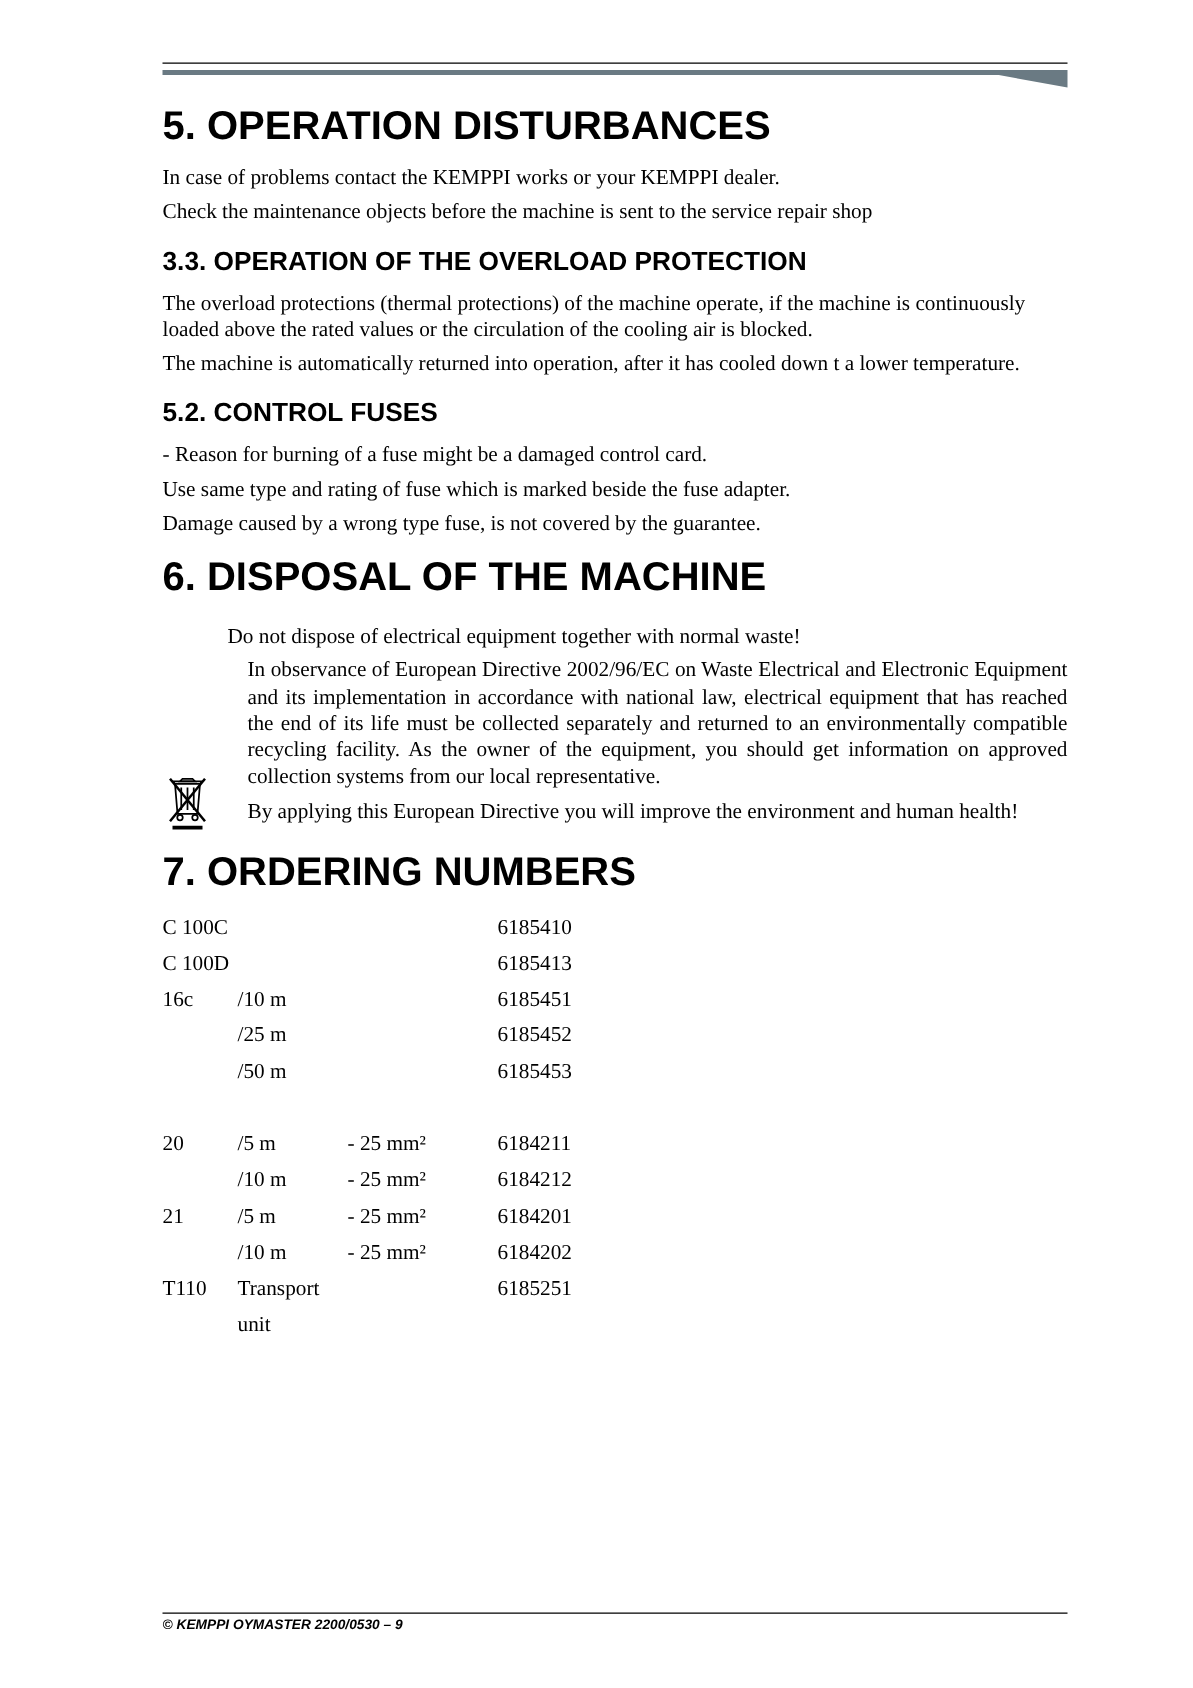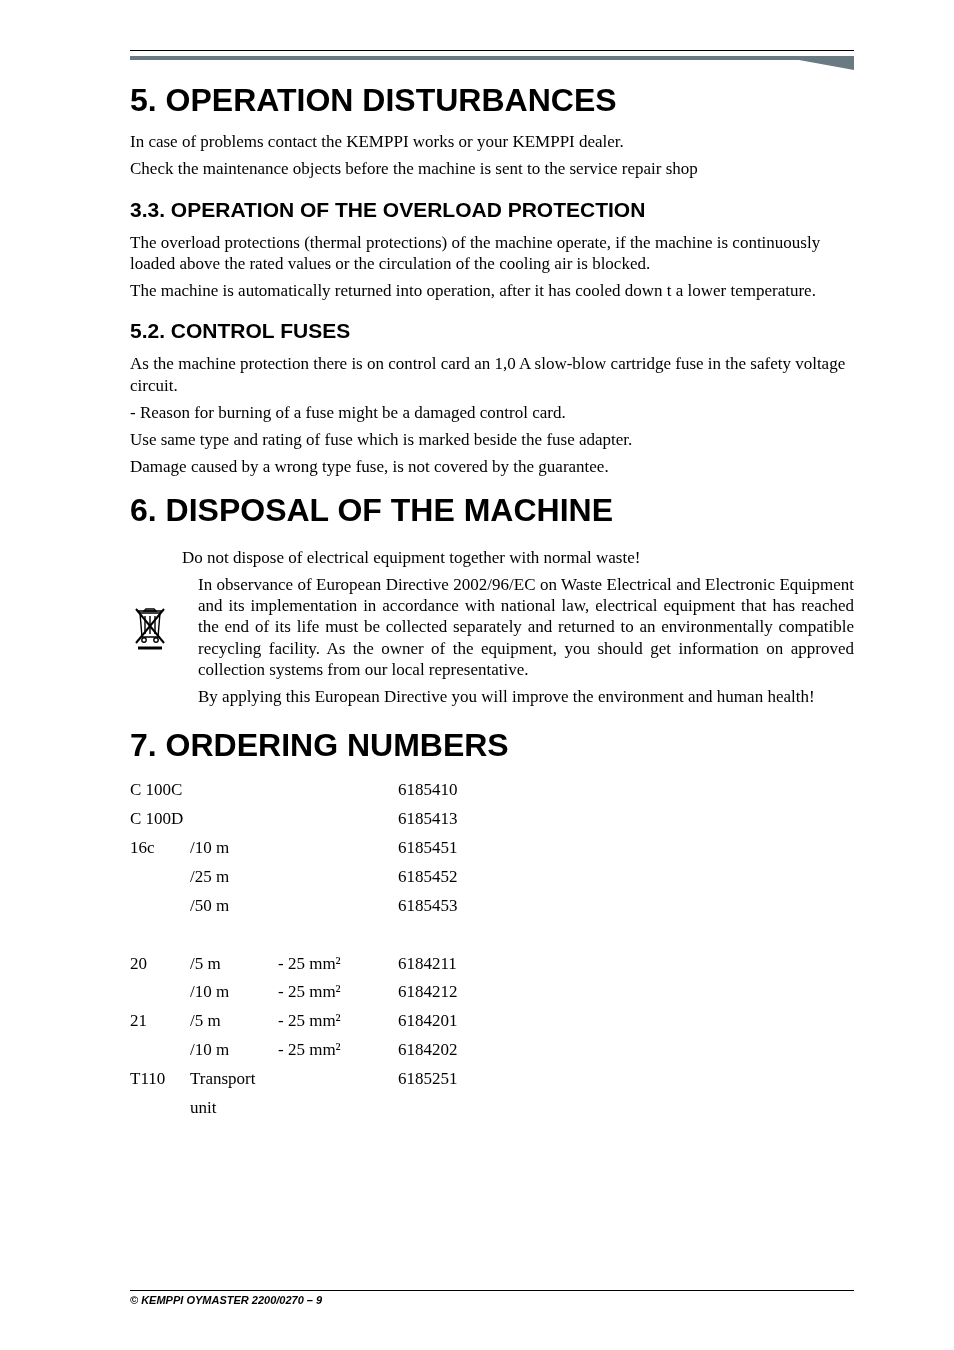--- a/index.html
+++ b/index.html
@@ -57,21 +57,21 @@
     line-height: 1.25;
     margin: 6px 0;
     text-align: left;
   }
   p.body.justify {
     text-align: justify;
     margin-left: 16px;
   }
   .disposal-block {
     display: flex;
-    align-items: center;
+    align-items: flex-end;
     margin-top: 10px;
   }
   .disposal-block .icon-col {
     width: 52px;
     flex-shrink: 0;
   }
   .disposal-block .text-col {
     flex: 1;
   }
   .ordering-table {
@@ -120,21 +120,20 @@
 
   <h1>5. OPERATION DISTURBANCES</h1>
   <p class="body">In case of problems contact the KEMPPI works or your KEMPPI dealer.</p>
   <p class="body">Check the maintenance objects before the machine is sent to the service repair shop</p>
 
   <h2>3.3. OPERATION OF THE OVERLOAD PROTECTION</h2>
   <p class="body">The overload protections (thermal protections) of the machine operate, if the machine is continuously loaded above the rated values or the circulation of the cooling air is blocked.</p>
   <p class="body">The machine is automatically returned into operation, after it has cooled down t a lower temperature.</p>
 
   <h2>5.2. CONTROL FUSES</h2>
-  <p class="body">As the machine protection there is on control card an 1,0 A slow-blow cartridge fuse in the safety voltage circuit.</p>
   <p class="body">-  Reason for burning of a fuse might be a damaged control card.</p>
   <p class="body">Use same type and rating of fuse which is marked beside the fuse adapter.</p>
   <p class="body">Damage caused by a wrong type fuse, is not covered by the guarantee.</p>
 
   <h1>6. DISPOSAL OF THE MACHINE</h1>
 
   <div class="disposal-block">
     <div class="icon-col">
       <svg class="bin-icon" width="40" height="48" viewBox="0 0 40 48">
         <g stroke="#000" stroke-width="1.4" fill="none">
@@ -228,15 +227,15 @@
           <td class="col4">6185251</td>
         </tr>
       </tbody>
   </table>
 </div>
 
 <div class="footer">
   <div class="line"></div>
   <div class="row">
     <span>© KEMPPI OY</span>
-    <span>MASTER 2200/0270 – 9</span>
+    <span>MASTER 2200/0530 – 9</span>
   </div>
 </div>
 
 </body></html>

